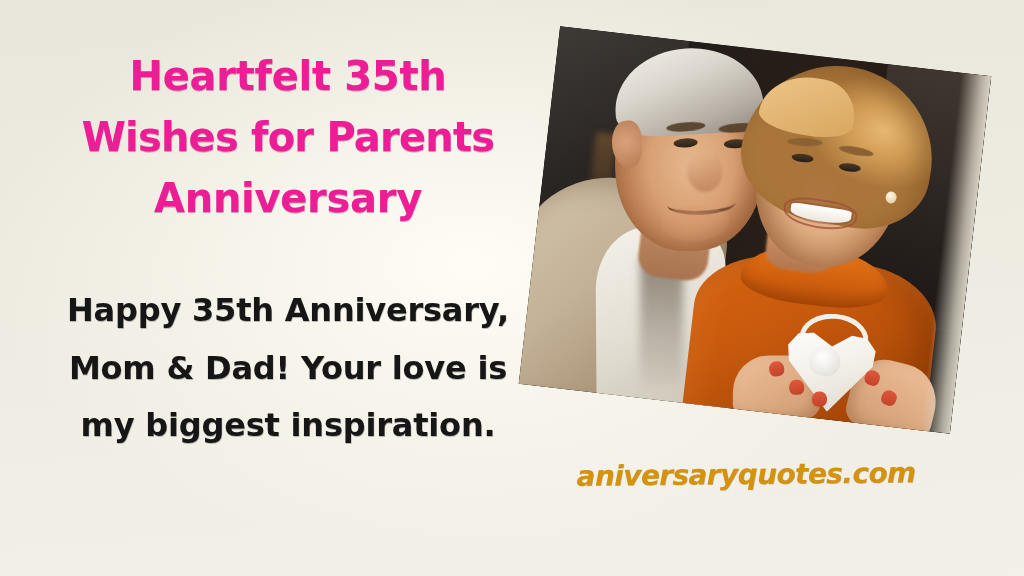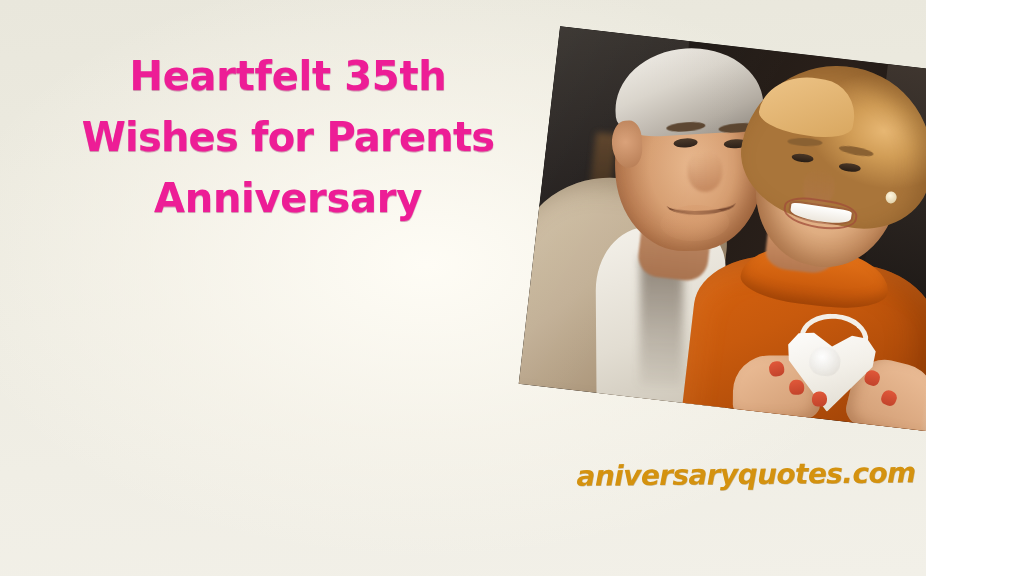--- a/index.html
+++ b/index.html
@@ -4,21 +4,21 @@
 <style>
   * { margin:0; padding:0; box-sizing:border-box; }
   html, body {
     width:1024px; height:576px;
     overflow:hidden;
     font-family:"DejaVu Sans", sans-serif;
   }
 
   #canvas {
     position:relative;
-    width:926px; height:576px;
+    width:1024px; height:576px;
     background:
       radial-gradient(ellipse 620px 380px at 46% 46%, rgba(255,253,246,0.95) 0%, rgba(250,247,238,0.55) 45%, rgba(233,231,220,0.0) 78%),
       linear-gradient(176deg, #e9e7dc 0%, #eceadf 28%, #eeece2 52%, #f0eee5 74%, #f2f0e8 100%);
     overflow:hidden;
   }
 
   
   .text-col {
     position:absolute;
     left:8px; top:46px;
@@ -335,20 +335,25 @@
 <div id="canvas">
 
   <div class="text-col">
 
     <div class="headline">
       <span class="hl hl-1">Heartfelt 35th</span>
       <span class="hl hl-3">Wishes for Parents</span>
       <span class="hl hl-2">Anniversary</span>
     </div>
 
+    <div class="body-copy">
+      <span class="bl">Happy 35th Anniversary,</span>
+      <span class="bl">Mom &amp; Dad! Your love is</span>
+      <span class="bl">my biggest inspiration.</span>
+    </div>
 
   </div>
 
   <div class="watermark">aniversaryquotes.com</div>
 
   <div class="photo-wrap">
     <div class="photo">
 
       <div class="bg-dark"></div>
       <div class="bg-wall"></div>

